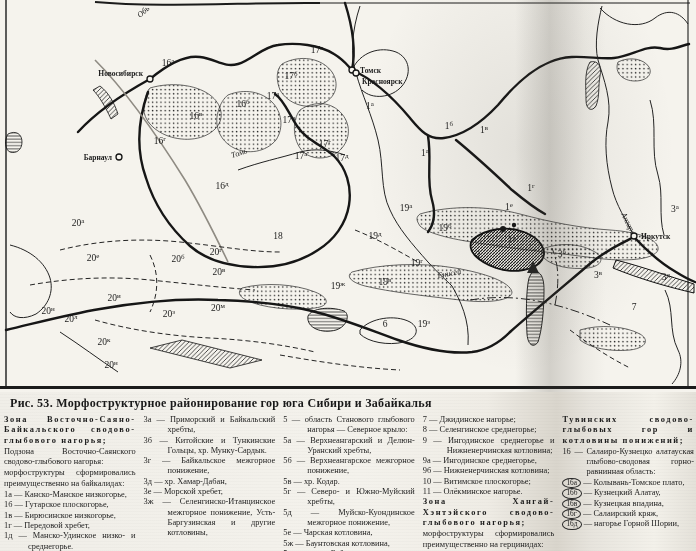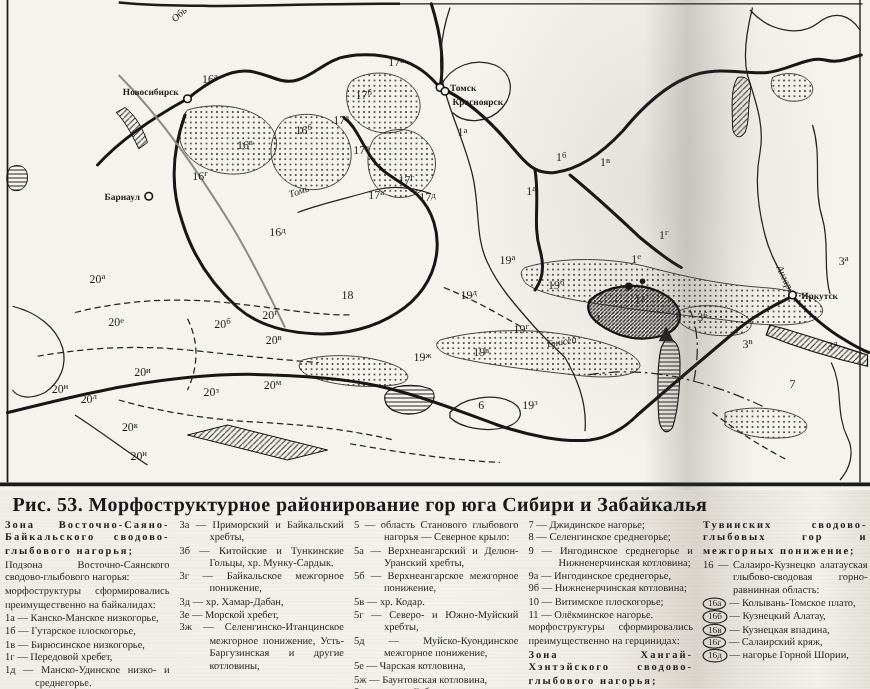--- a/index.html
+++ b/index.html
@@ -13,21 +13,21 @@
   .fold{position:absolute;inset:0;pointer-events:none;
     background:
       radial-gradient(220px 320px at 520px 150px, rgba(60,58,50,.10), transparent 70%),
       linear-gradient(90deg, transparent 0 74%, rgba(70,66,58,.20) 79%, rgba(70,66,58,.05) 84%, transparent 87%);}
   svg text{fill:#1b1b1b;}
   .rlabel{font:9.5px "Liberation Serif",serif;}
   .rlabel .sup{font-size:7px;}
   .city-label{font:bold 7.5px "Liberation Serif",serif;}
   .river-label{font:italic 8px "Liberation Serif",serif;}
   .caption{position:absolute;top:396px;left:10px;right:6px;
-    font-size:16px;font-weight:bold;color:#191919;letter-spacing:.3px;}
+    font-size:12px;font-weight:bold;color:#191919;letter-spacing:.3px;}
   .legend{position:absolute;top:415px;left:4px;width:690px;display:flex;gap:8px;
     color:#1d1d1d;}
   .col{flex:1;font-size:8.4px;line-height:10.3px;}
   .col .blk{margin:0 0 1px 0;text-align:justify;}
   .col .spaced{letter-spacing:1.6px;font-weight:bold;}
   .col .item{padding-left:24px;text-indent:-24px;text-align:justify;}
   .num{}
   .circled .num{display:inline-block;border:1px solid #2a2a2a;border-radius:50%;
     padding:0 3px;font-size:7.4px;line-height:8.4px;text-indent:0;}
 </style>
@@ -239,25 +239,25 @@
         <div class="item"><span class="num">5з</span> — гольцы Бабанты,</div>
       </div>
       <div class="col">
         <div class="item"><span class="num">7</span> — Джидинское нагорье;</div>
         <div class="item"><span class="num">8</span> — Селенгинское среднегорье;</div>
         <div class="item"><span class="num">9</span> — Ингодинское среднегорье и Нижненерчинская котловина;</div>
         <div class="item"><span class="num">9а</span> — Ингодинское среднегорье,</div>
         <div class="item"><span class="num">9б</span> — Нижненерчинская котловина;</div>
         <div class="item"><span class="num">10</span> — Витимское плоскогорье;</div>
         <div class="item"><span class="num">11</span> — Олёкминское нагорье.</div>
+        <div class="blk spaced">Зона Хангай-Хэнтэйского сводово-глыбового нагорья;</div>
         <div class="blk">морфоструктуры сформировались преимущественно на герцинидах:</div>
-        <div class="blk spaced">Зона Хангай-Хэнтэйского сводово-глыбового нагорья;</div>
-      </div>
-      <div class="col">
-        <div class="blk spaced">Тувинских сводово-глыбовых гор и межгорных понижение;</div>
+      </div>
+      <div class="col">
+        <div class="blk spaced">Тувинских сводово-глыбовых гор и котловины понижений;</div>
         <div class="item"><span class="num">16</span> — Салаиро-Кузнецко алатауская глыбово-сводовая горно-равнинная область:</div>
         <div class="item circled"><span class="num">16а</span> — Колывань-Томское плато,</div>
         <div class="item circled"><span class="num">16б</span> — Кузнецкий Алатау,</div>
         <div class="item circled"><span class="num">16в</span> — Кузнецкая впадина,</div>
         <div class="item circled"><span class="num">16г</span> — Салаирский кряж,</div>
         <div class="item circled"><span class="num">16д</span> — нагорье Горной Шории,</div>
       </div>
     </div>
 
 </div>

